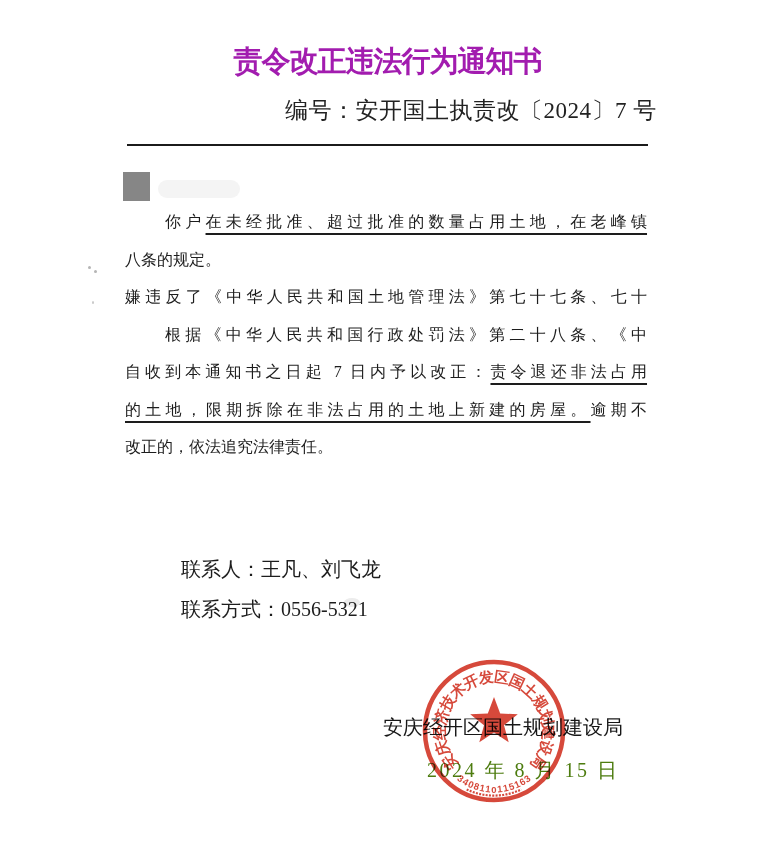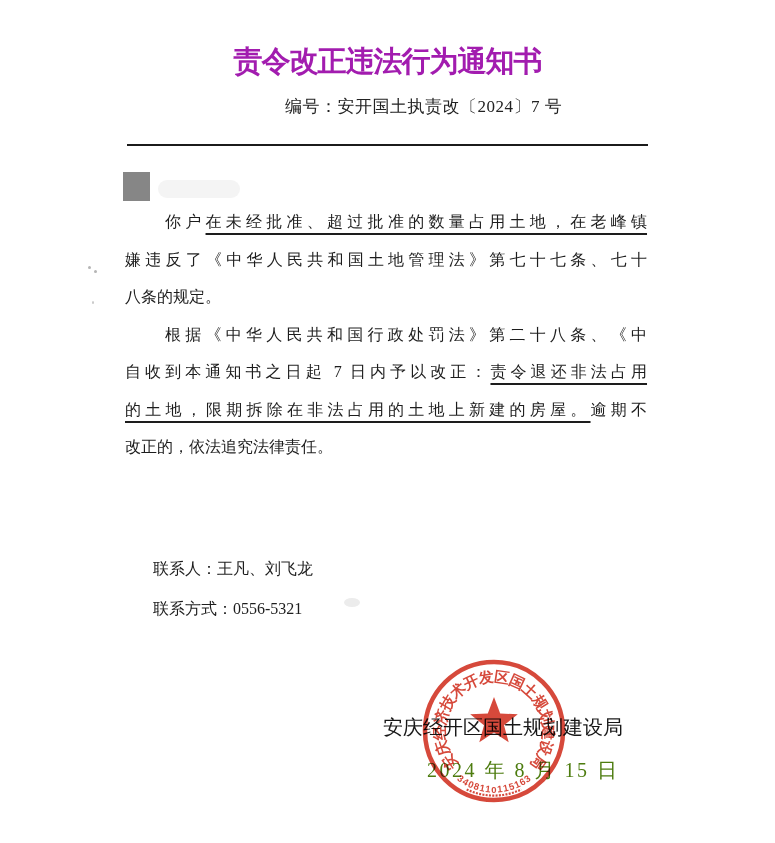--- a/index.html
+++ b/index.html
@@ -5,39 +5,39 @@
   html,body { margin:0; padding:0; background:#ffffff; }
   .page {
     position:relative; width:775px; height:843px; background:#ffffff;
     font-family:"Liberation Serif","DejaVu Sans",serif; color:#1d1d1d; overflow:hidden;
   }
   .title {
     position:absolute; top:42px; left:0; width:775px; text-align:center;
     font-size:29px; font-weight:bold; letter-spacing:-1px; color:#a21caf;
   }
   .doc-number {
-    position:absolute; top:95px; left:285px; font-size:17px; color:#222;
+    position:absolute; top:95px; left:285px; font-size:23px; color:#222;
     letter-spacing:0.5px; white-space:nowrap;
   }
   .rule { position:absolute; top:144px; left:127px; width:521px; height:2px; background:#1b1b1b; }
   .redaction-box { position:absolute; left:123px; top:172px; width:27px; height:29px; background:#868686; }
   .smudge-a { position:absolute; left:158px; top:180px; width:82px; height:18px; background:#f4f4f4; border-radius:9px; }
   .smudge-b { position:absolute; left:344px; top:598px; width:16px; height:9px; background:#ececec; border-radius:50%; }
   .dot { position:absolute; background:#b5b5b5; border-radius:50%; }
   .dot1 { left:88px; top:266px; width:3px; height:3px; }
   .dot2 { left:94px; top:270px; width:3px; height:3px; }
   .dot3 { left:92px; top:301px; width:2px; height:3px; background:#c8c8c8; }
 
   .body-block { position:absolute; left:125px; top:203px; width:522px; font-size:16px; }
   .bline { height:37.5px; line-height:37.5px; white-space:nowrap; }
   .bline.fill { white-space:normal; text-align:justify; text-align-last:justify; }
   .bline.indent { padding-left:40px; }
   .seg.u { text-decoration:underline; text-underline-offset:6px; text-decoration-thickness:1.5px; }
 
-  .contacts { position:absolute; left:113px; top:549px; font-size:16px; line-height:40px; }
+  .contacts { position:absolute; left:141px; top:549px; font-size:20px; line-height:40px; }
   .contact-line { text-indent:40px; white-space:nowrap; }
 
   .agency-line { position:absolute; left:383px; top:714px; font-size:20px; white-space:nowrap; color:#171717; }
   .sig-date { position:absolute; left:427px; top:757px; font-size:20px; letter-spacing:2.5px; white-space:nowrap; color:#4d7c0f; }
 
   .seal { position:absolute; left:414px; top:651px; width:160px; height:160px; mix-blend-mode:multiply; opacity:0.93; }
 </style>
 </head>
 <body>
 
@@ -51,22 +51,22 @@
 
   <div class="redaction-box"></div>
   <div class="smudge-a"></div>
   <div class="smudge-b"></div>
   <div class="dot dot1"></div>
   <div class="dot dot2"></div>
   <div class="dot dot3"></div>
 
   <div class="body-block" id="body-block">
       <div class="bline fill indent"><span class="seg">你户</span><span class="seg u">在未经批准、超过批准的数量占用土地，在老峰镇</span></div>
+      <div class="bline"><span class="seg">八条的规定。</span></div>
       <div class="bline fill"><span class="seg">嫌违反了《中华人民共和国土地管理法》第七十七条、七十</span></div>
-      <div class="bline"><span class="seg">八条的规定。</span></div>
       <div class="bline fill indent"><span class="seg">根据《中华人民共和国行政处罚法》第二十八条、《中</span></div>
       <div class="bline fill"><span class="seg">自收到本通知书之日起 7 日内予以改正：</span><span class="seg u">责令退还非法占用</span></div>
       <div class="bline fill"><span class="seg u">的土地，限期拆除在非法占用的土地上新建的房屋。</span><span class="seg">逾期不</span></div>
       <div class="bline"><span class="seg">改正的，依法追究法律责任。</span></div>
     </div>
 
   <div class="contacts">
     <div class="contact-line">联系人：王凡、刘飞龙</div>
     <div class="contact-line">联系方式：0556-5321</div>
   </div>

